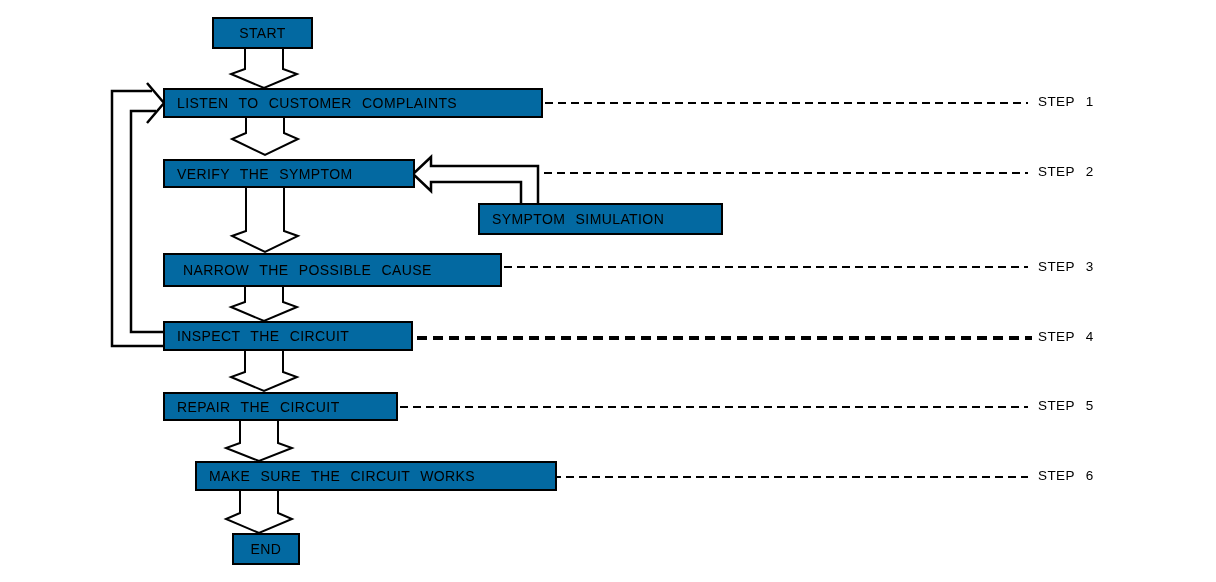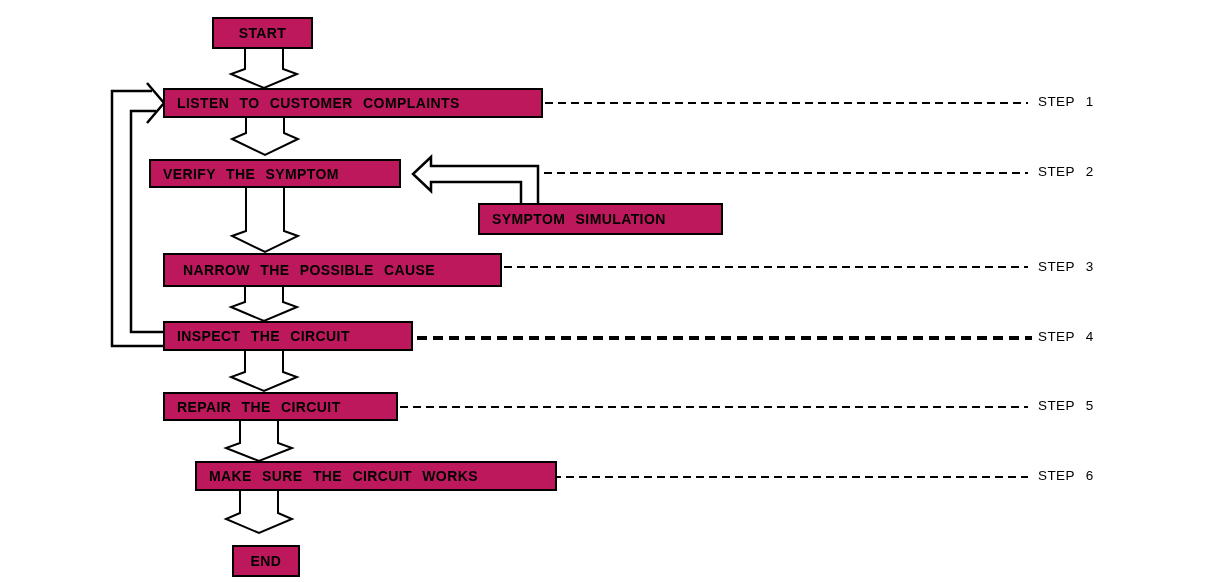--- a/index.html
+++ b/index.html
@@ -13,25 +13,25 @@
   }
   #wires {
     position: absolute;
     left: 0; top: 0;
     width: 1216px; height: 582px;
   }
   .node {
     position: absolute;
     box-sizing: border-box;
     border: 2px solid #000000;
-    background: #be185d;
+    background: #0369a1;
     display: flex;
     align-items: center;
     font-size: 14px;
-    font-weight: bold;
+    font-weight: normal;
     color: #000000;
     letter-spacing: 0.4px;
     word-spacing: 6px;
     white-space: nowrap;
     padding-left: 12px;
   }
   .node.centered {
     justify-content: center;
     padding-left: 0;
   }
@@ -40,27 +40,27 @@
     font-size: 13.5px;
     font-weight: normal;
     color: #000000;
     letter-spacing: 0.4px;
     word-spacing: 7px;
     white-space: nowrap;
   }
   
   #node-start     { left: 212px; top: 17px;  width: 101px; height: 32px; }
   #node-listen    { left: 163px; top: 88px;  width: 380px; height: 30px; }
-  #node-verify    { left: 149px; top: 159px; width: 252px; height: 29px; }
+  #node-verify    { left: 163px; top: 159px; width: 252px; height: 29px; }
   #node-symptom   { left: 478px; top: 203px; width: 245px; height: 32px; }
   #node-narrow    { left: 163px; top: 253px; width: 339px; height: 34px; padding-left: 18px; }
   #node-inspect   { left: 163px; top: 321px; width: 250px; height: 30px; }
   #node-repair    { left: 163px; top: 392px; width: 235px; height: 29px; }
   #node-makesure  { left: 163px; top: 461px; width: 362px; height: 30px; margin-left: 32px; }
-  #node-end       { left: 232px; top: 533px; width: 68px;  height: 32px; margin-top: 12px; }
+  #node-end       { left: 232px; top: 533px; width: 68px;  height: 32px; }
   #step-1 { left: 1038px; top: 94px;  }
   #step-2 { left: 1038px; top: 164px; }
   #step-3 { left: 1038px; top: 259px; }
   #step-4 { left: 1038px; top: 329px; }
   #step-5 { left: 1038px; top: 398px; }
   #step-6 { left: 1038px; top: 468px; }
 </style>
 </head>
 <body>
 

